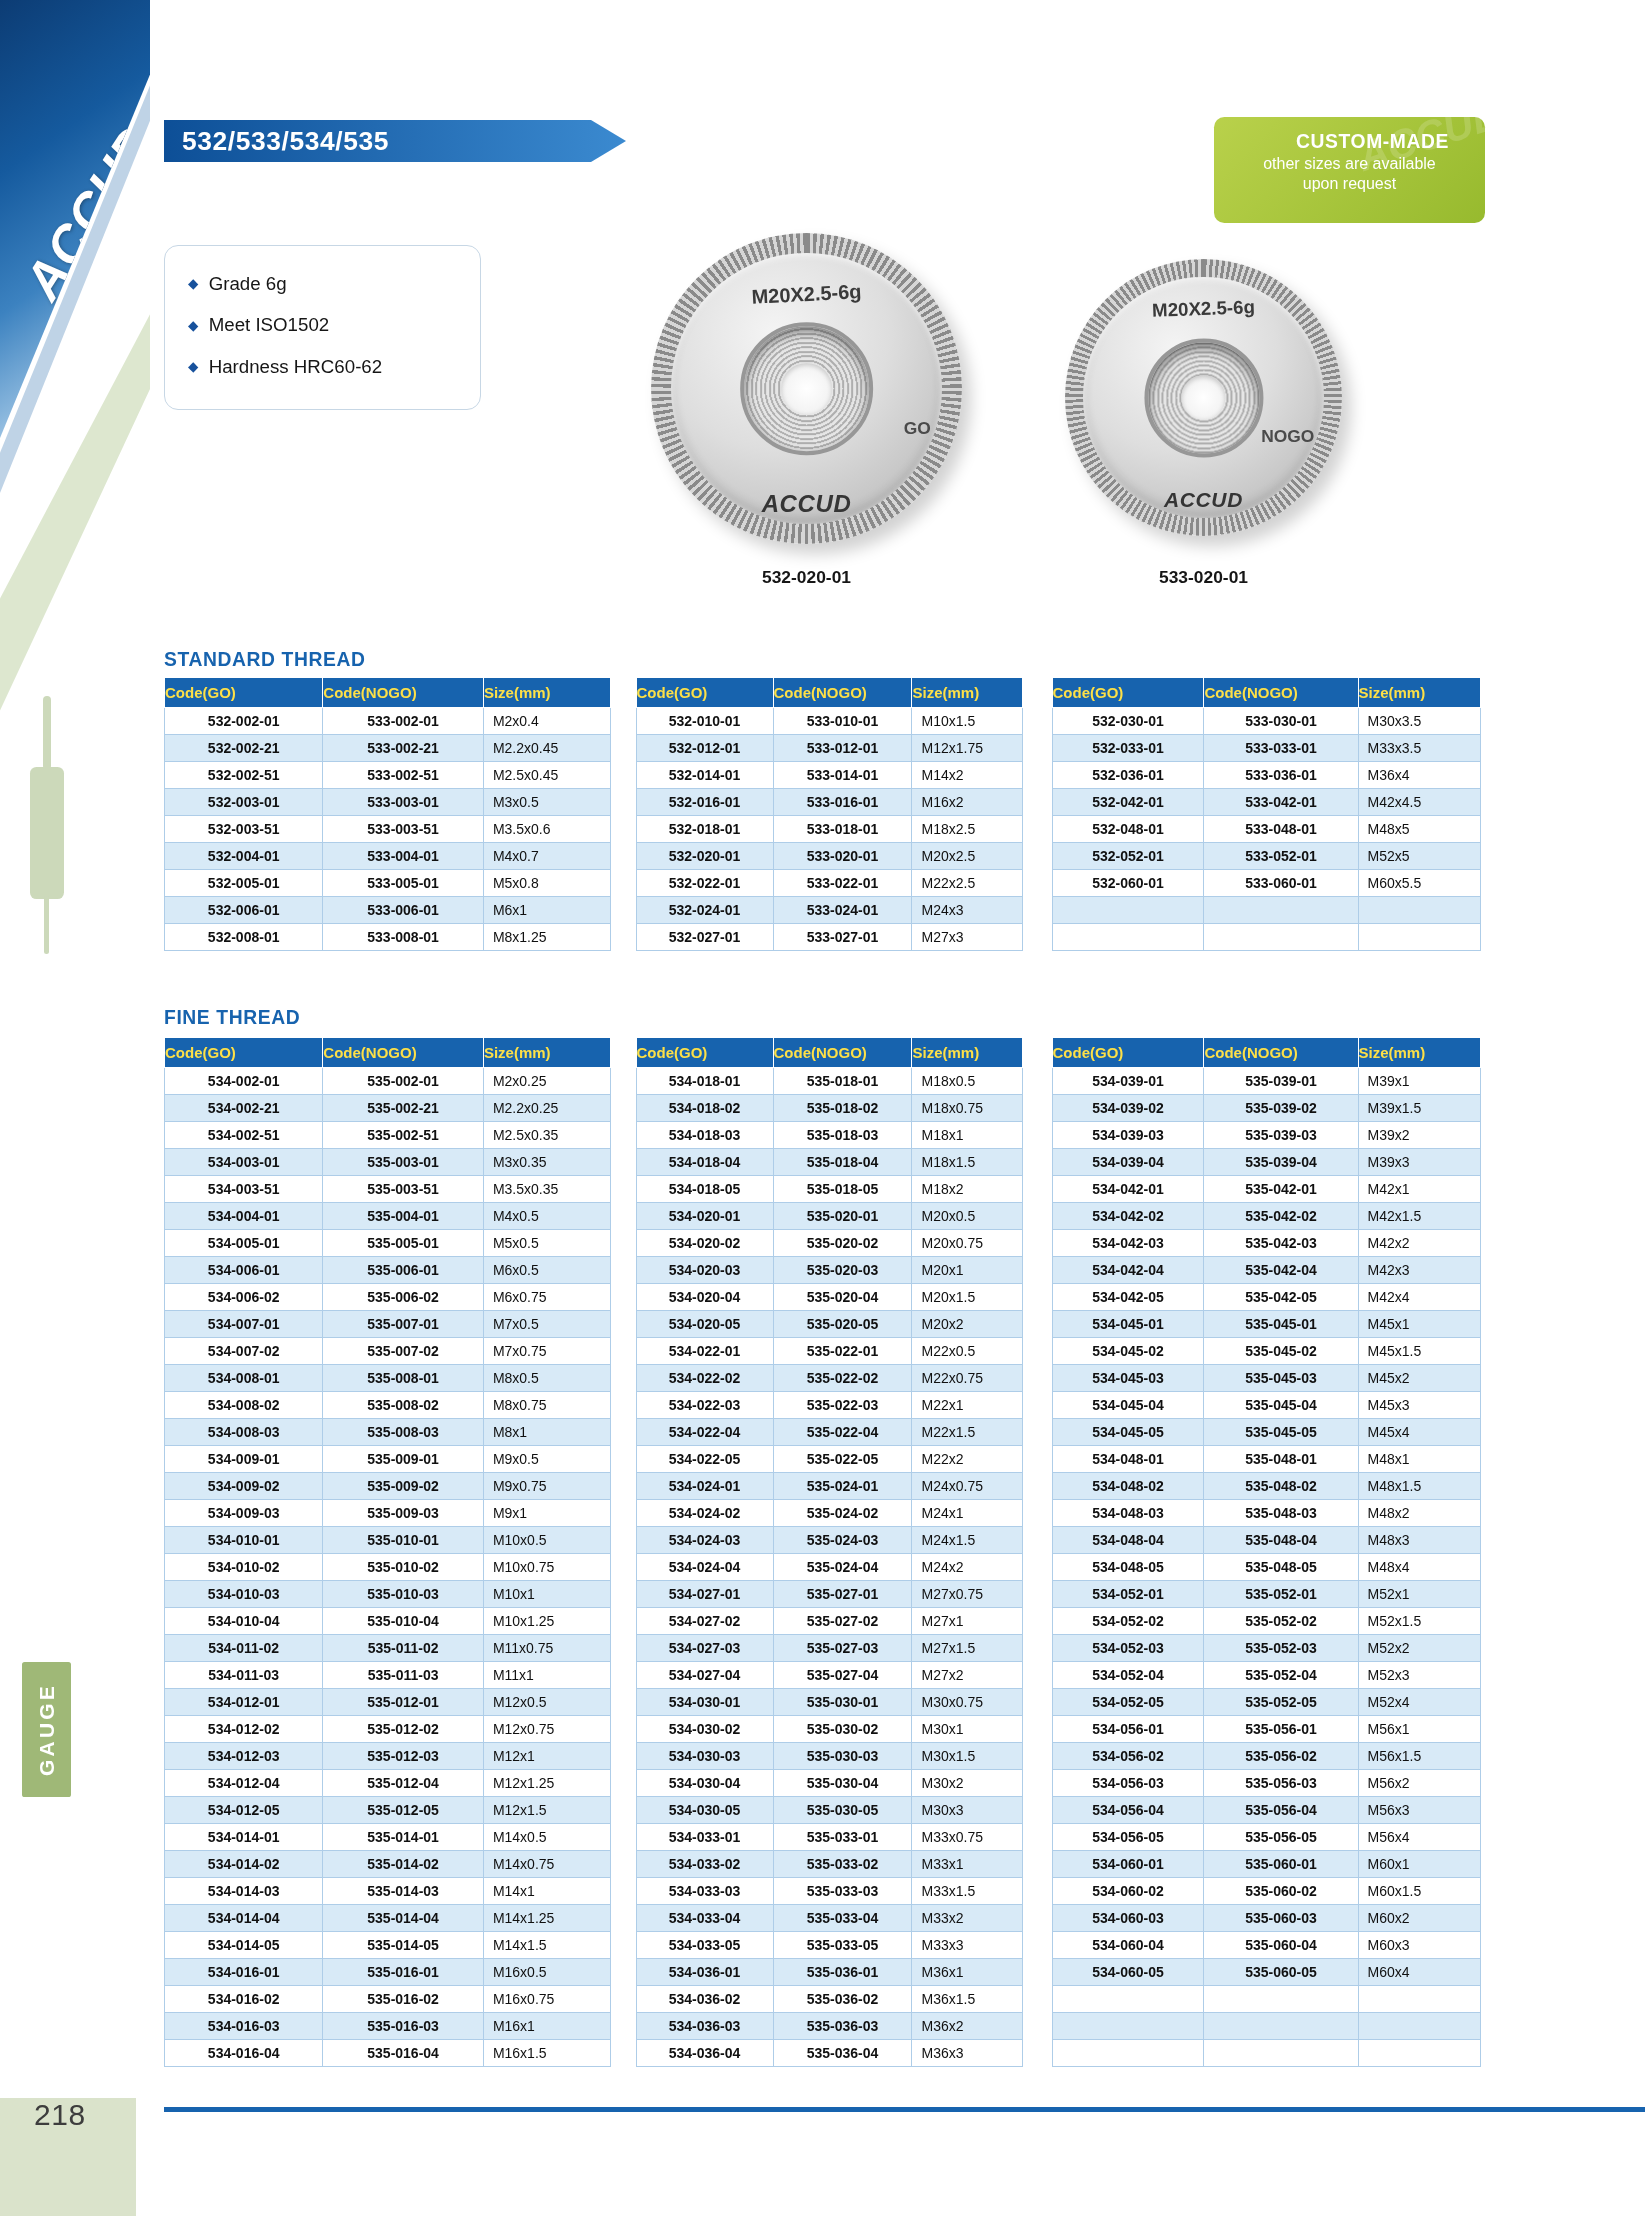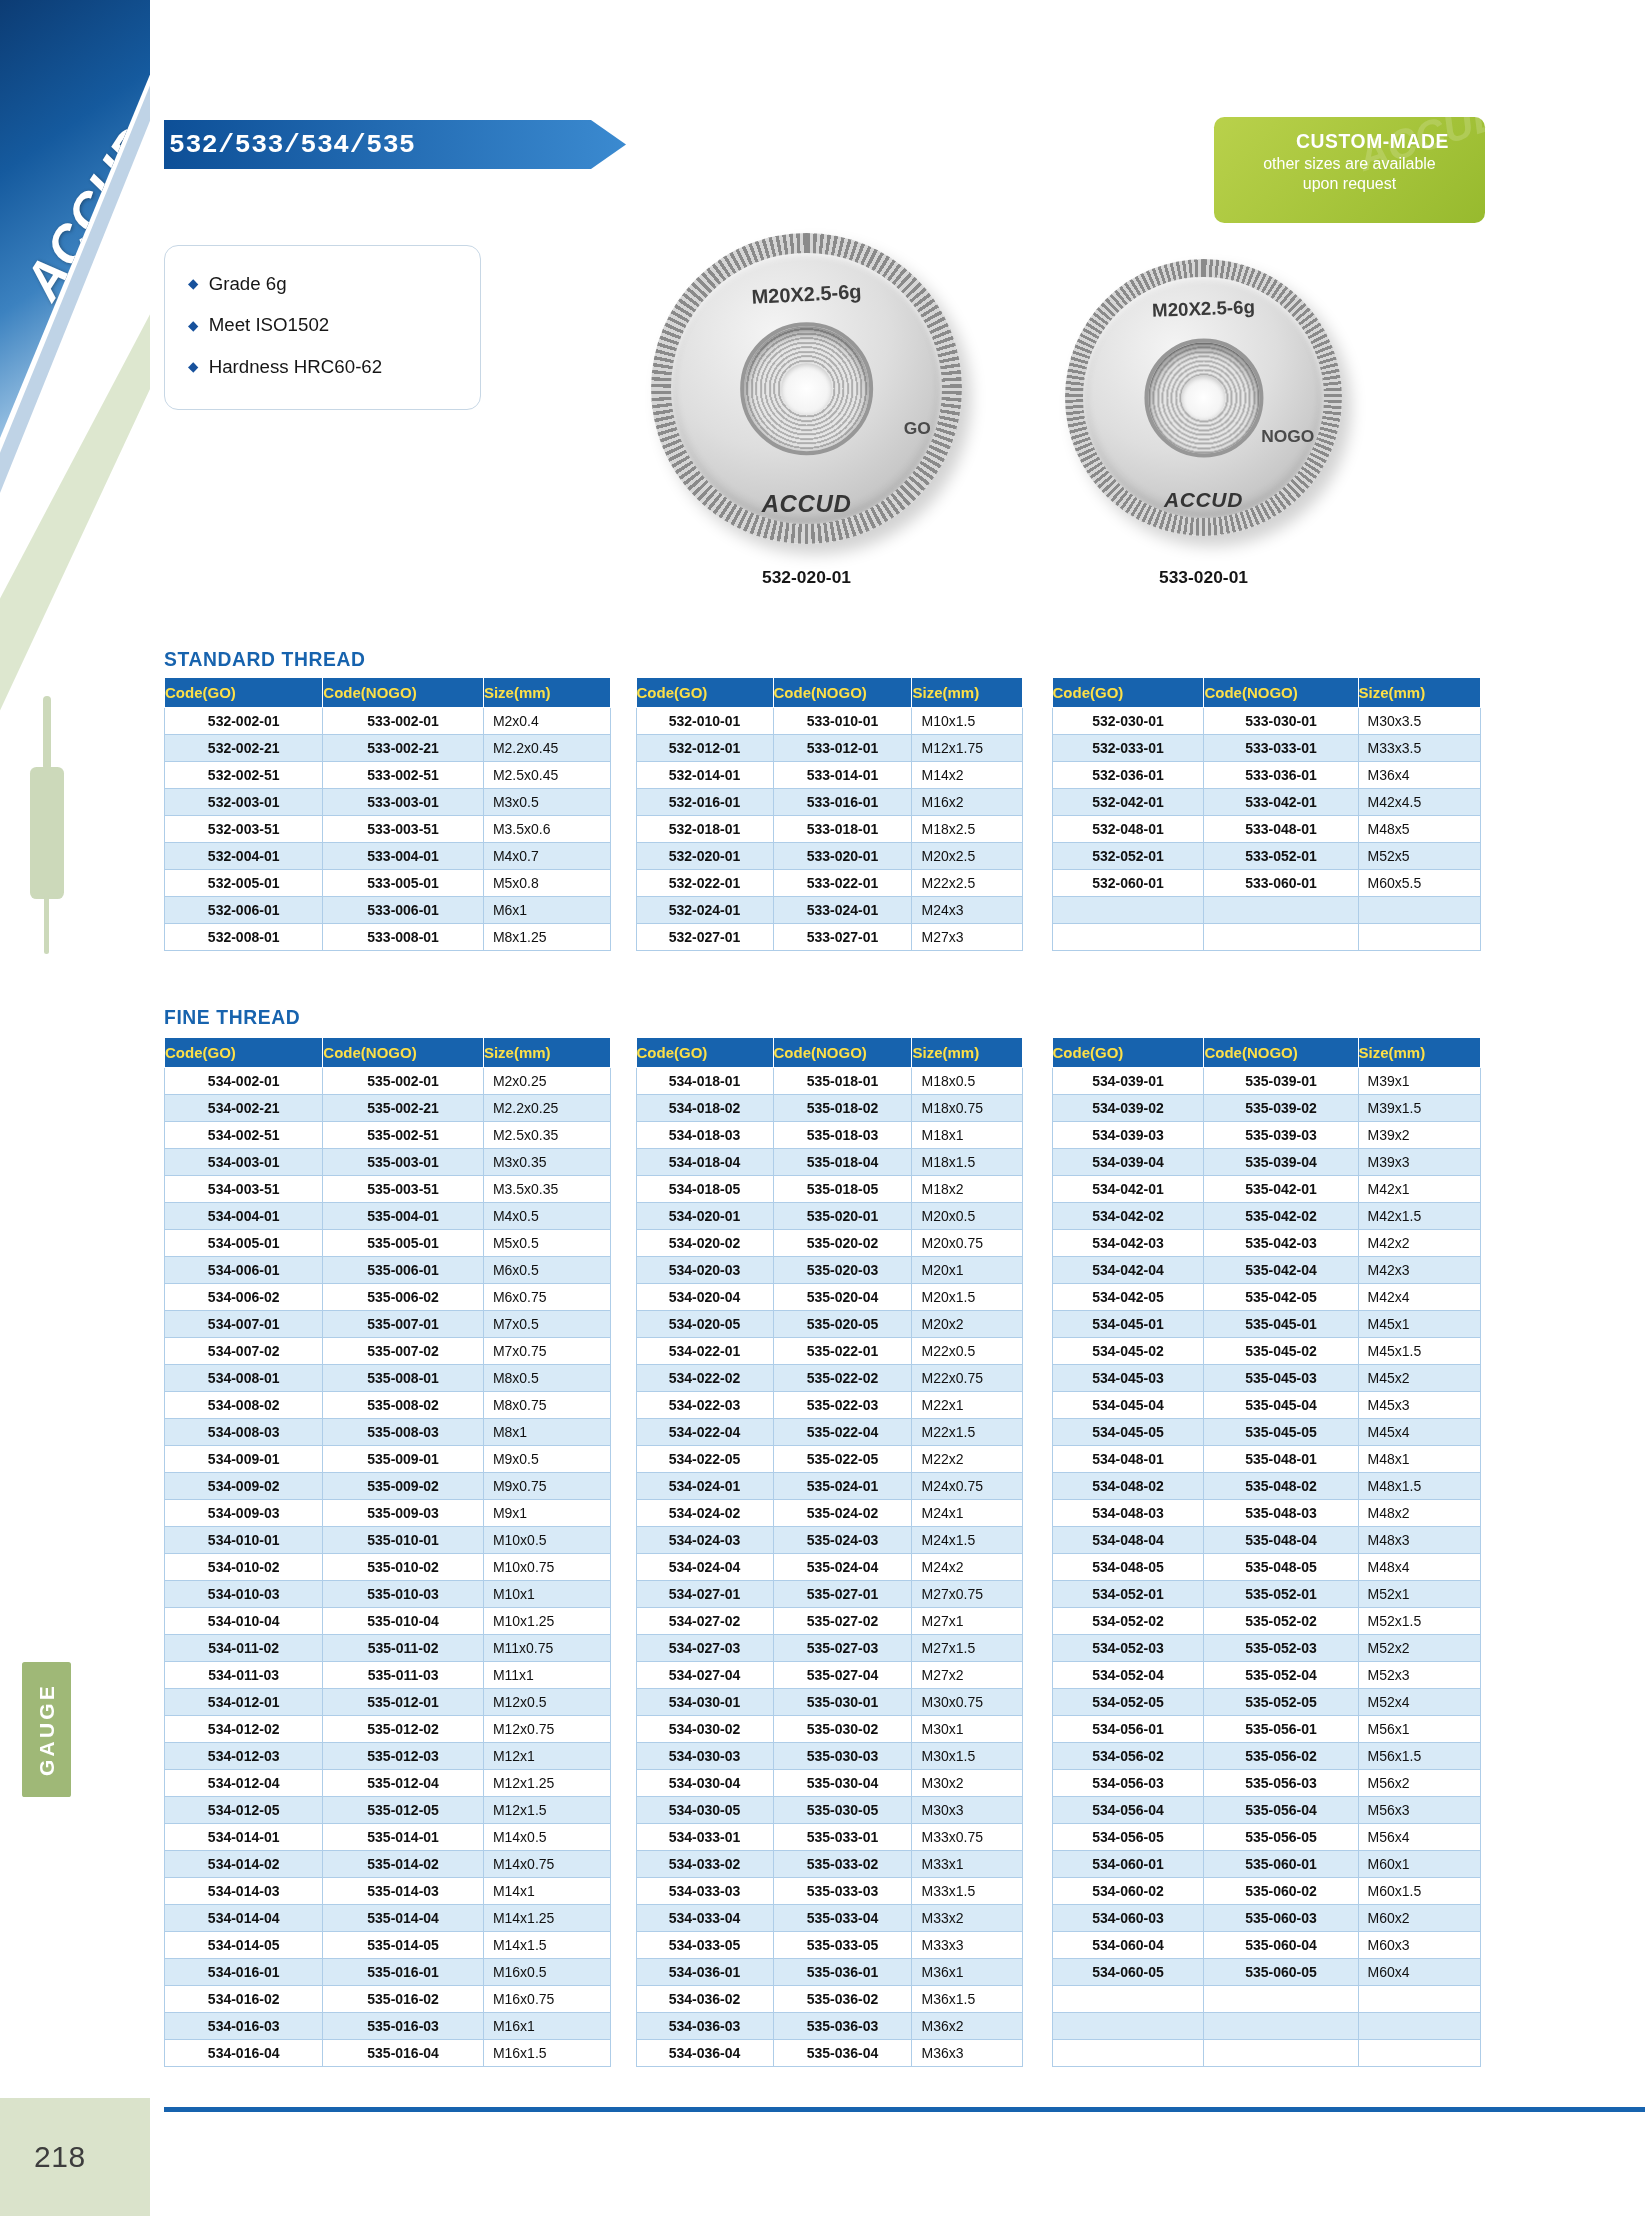--- a/index.html
+++ b/index.html
@@ -20,30 +20,30 @@
   .art-stripe-green { position:absolute; top:0; left:0; width:150px; height:748px; background:#dde7cf;
     clip-path:polygon(0 80%, 100% 42%, 100% 52%, 0 95%); }
   .caliper { position:absolute; left:26px; top:696px; width:41px; height:258px; }
   .cal-rod  { position:absolute; left:17px; top:0;    width:7.7px; height:74px; background:#ccd9ba; border-radius:3.9px; }
   .cal-body { position:absolute; left:3.9px;  top:71px; width:34px; height:132px; background:#ccd9ba; border-radius:6.4px; }
   .cal-tip  { position:absolute; left:18px; top:200px; width:5.2px;  height:58px;  background:#ccd9ba; border-radius:2.6px; }
   .gauge-tab { position:absolute; left:22px; top:1662px; width:49px; height:135px; background:#9fb877;
     color:#fff; font-weight:bold; font-size:21px; letter-spacing:3.2px; border-radius:2.6px;
     display:flex; align-items:center; justify-content:center;
     writing-mode:vertical-rl; transform:rotate(180deg); }
-  .page-num-block { position:absolute; left:0; top:2098px; width:150px; height:118px; background:#dae3cb;
-    display:flex; align-items:center; padding-left:34px; }
+  .page-num-block { position:absolute; left:0; top:2098px; width:136px; height:118px; background:#dae3cb;
+    display:flex; padding-left:34px; }
   .page-num { font-size:30px; color:#3d3d3d; letter-spacing:0.6px; }
 
   
-  .model-banner { position:absolute; left:164px; top:120px; width:462px; height:49px;
+  .model-banner { position:absolute; left:164px; top:120px; width:462px; height:42px;
     background:linear-gradient(90deg,#0d4f97,#3b8ad0);
     clip-path:polygon(0 0, calc(100% - 35px) 0, 100% 50%, calc(100% - 35px) 100%, 0 100%);
-    display:flex; align-items:center; padding-left:5px;
-    color:#fff; font-weight:bold; font-size:26.4px; letter-spacing:0.6px;font-family:Liberation Mono, monospace; }
+    display:flex; align-items:center; padding-left:18px;
+    color:#fff; font-weight:bold; font-size:26.4px; letter-spacing:0.6px; }
   .page-title { position:absolute; left:645px; top:120px; height:49px; display:flex; align-items:center;
     font-size:28px; font-weight:bold; color:#141414; letter-spacing:1.3px; }
   .custom-badge { position:absolute; left:1214px; top:117px; width:271px; height:106px; border-radius:10.3px;
     background:linear-gradient(135deg,#b9d14b,#97ba2e); overflow:hidden; text-align:center; color:#fff; }
   .badge-watermark { position:absolute; right:-19.3px; top:-5.2px; transform:rotate(-18deg);
     font-size:41px; font-weight:bold; font-style:italic; color:#fff; opacity:.16; }
   .badge-title { margin-top:14px; font-size:19.3px; font-weight:bold; letter-spacing:0.6px; position:relative;padding-left:46px; }
   .badge-line { font-size:16px; margin-top:2px; position:relative; }
 
   

